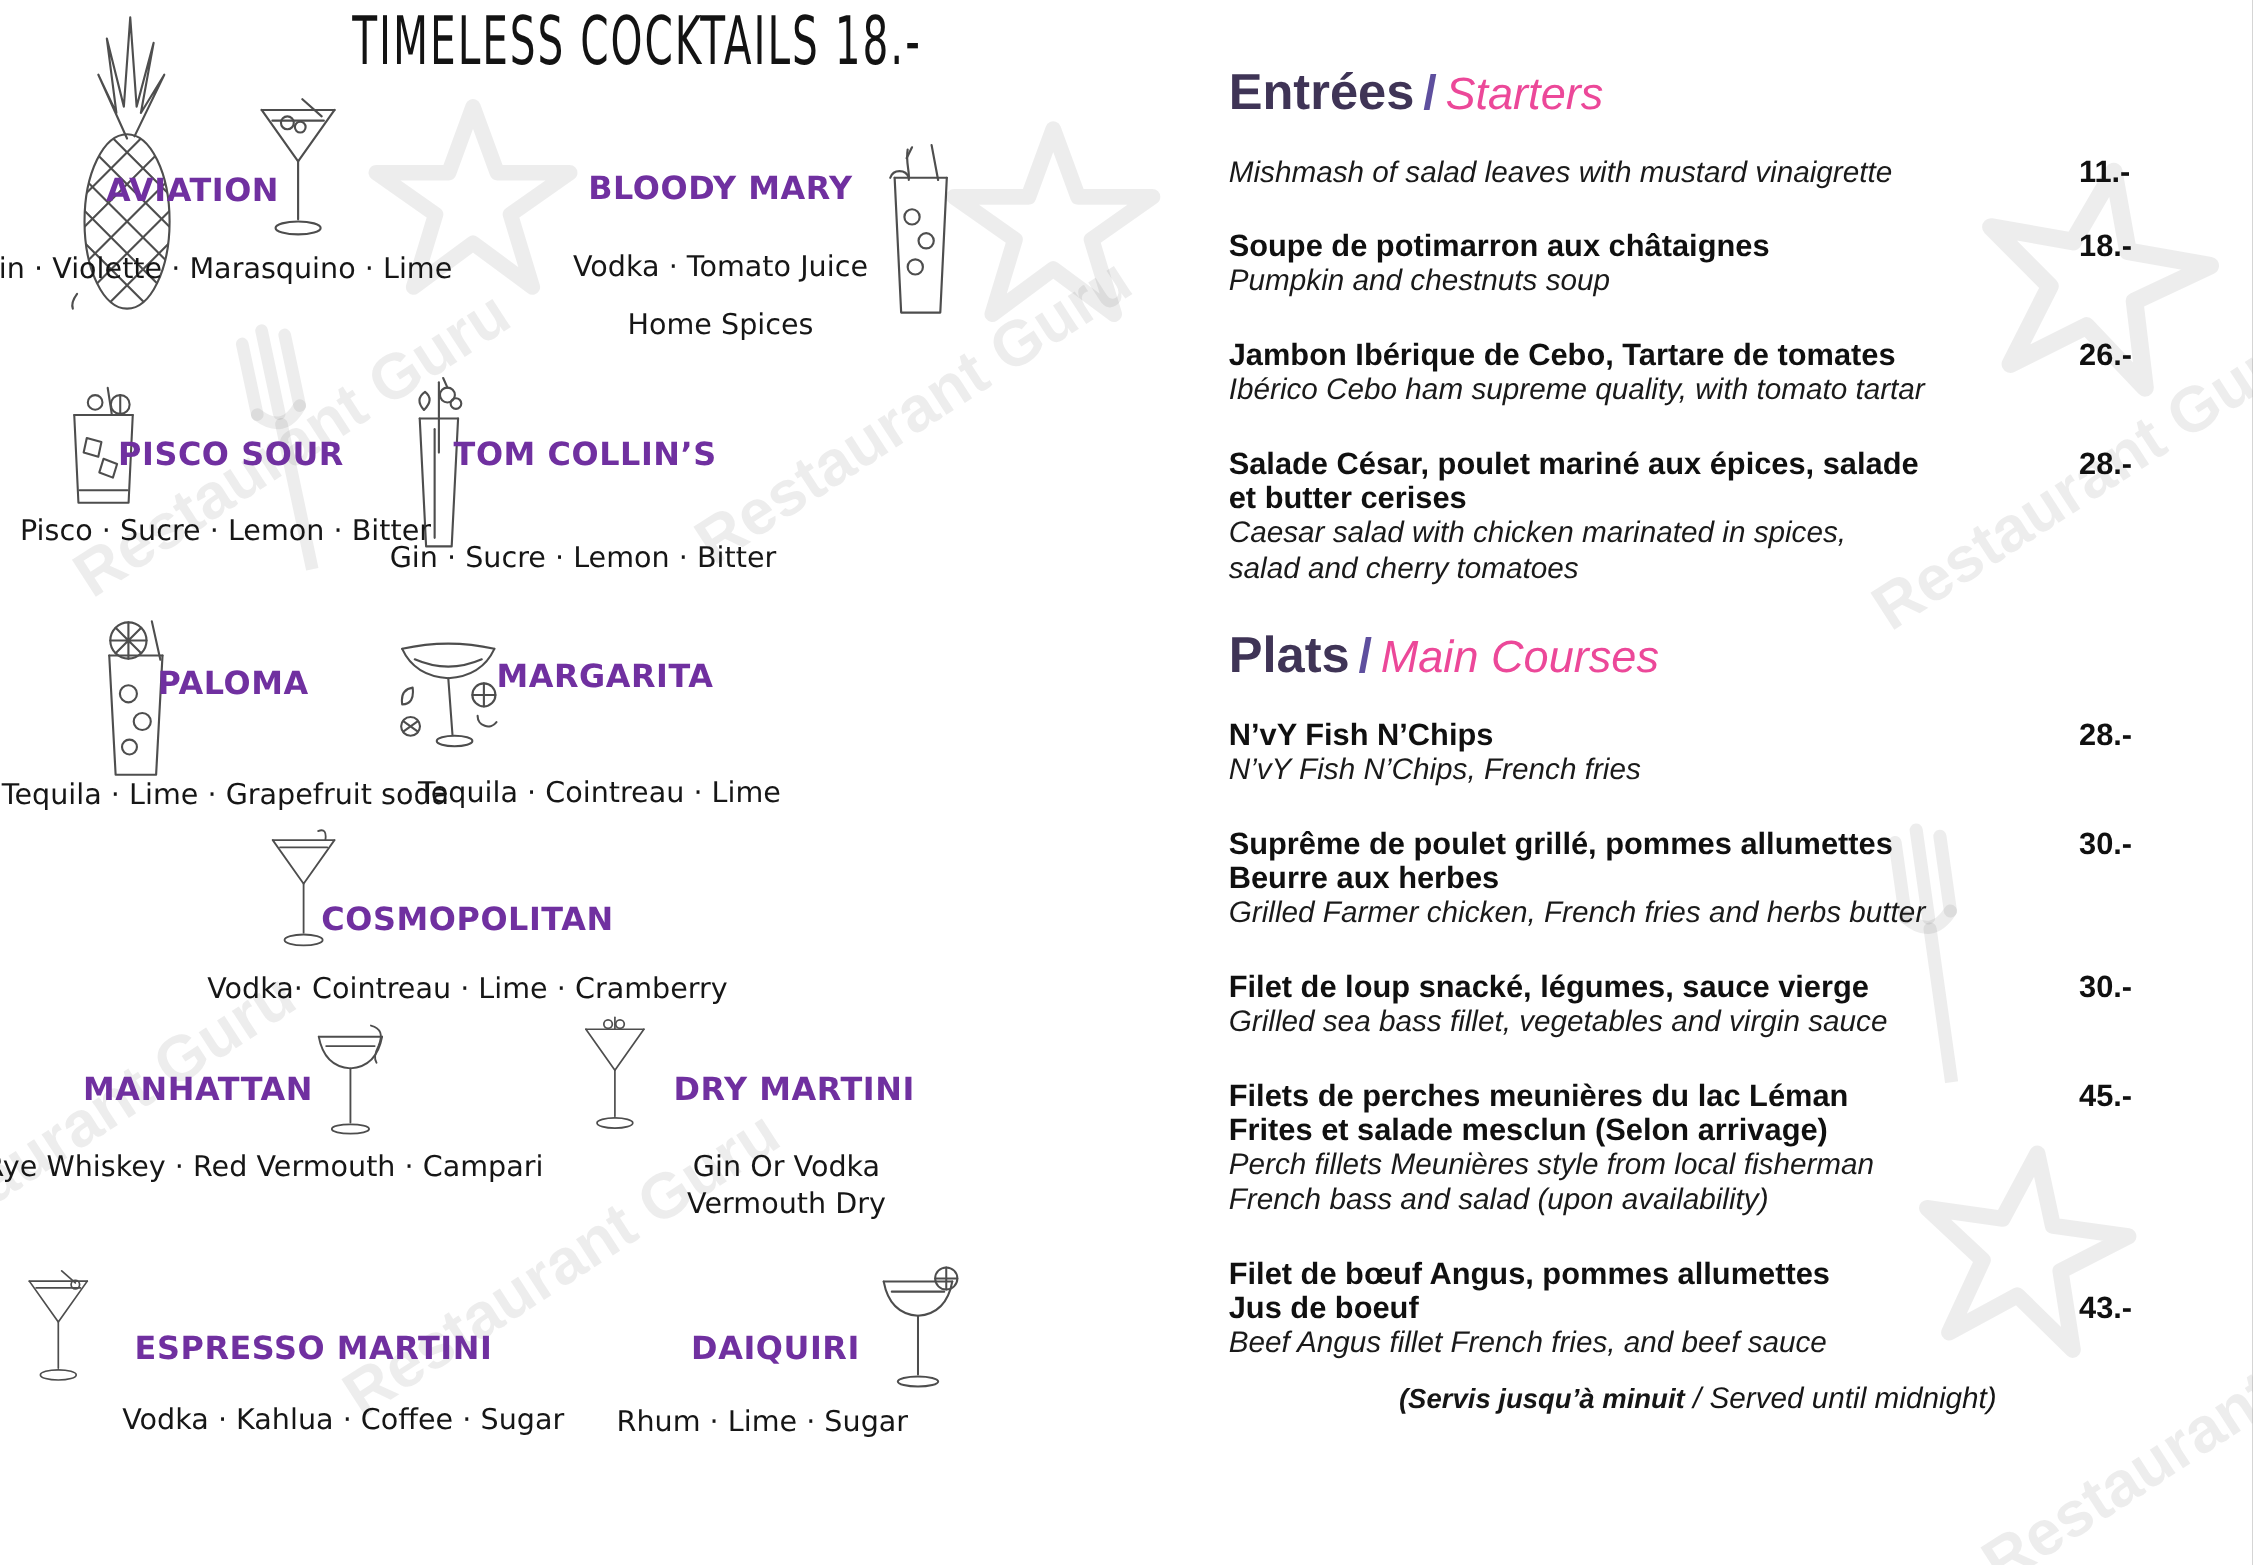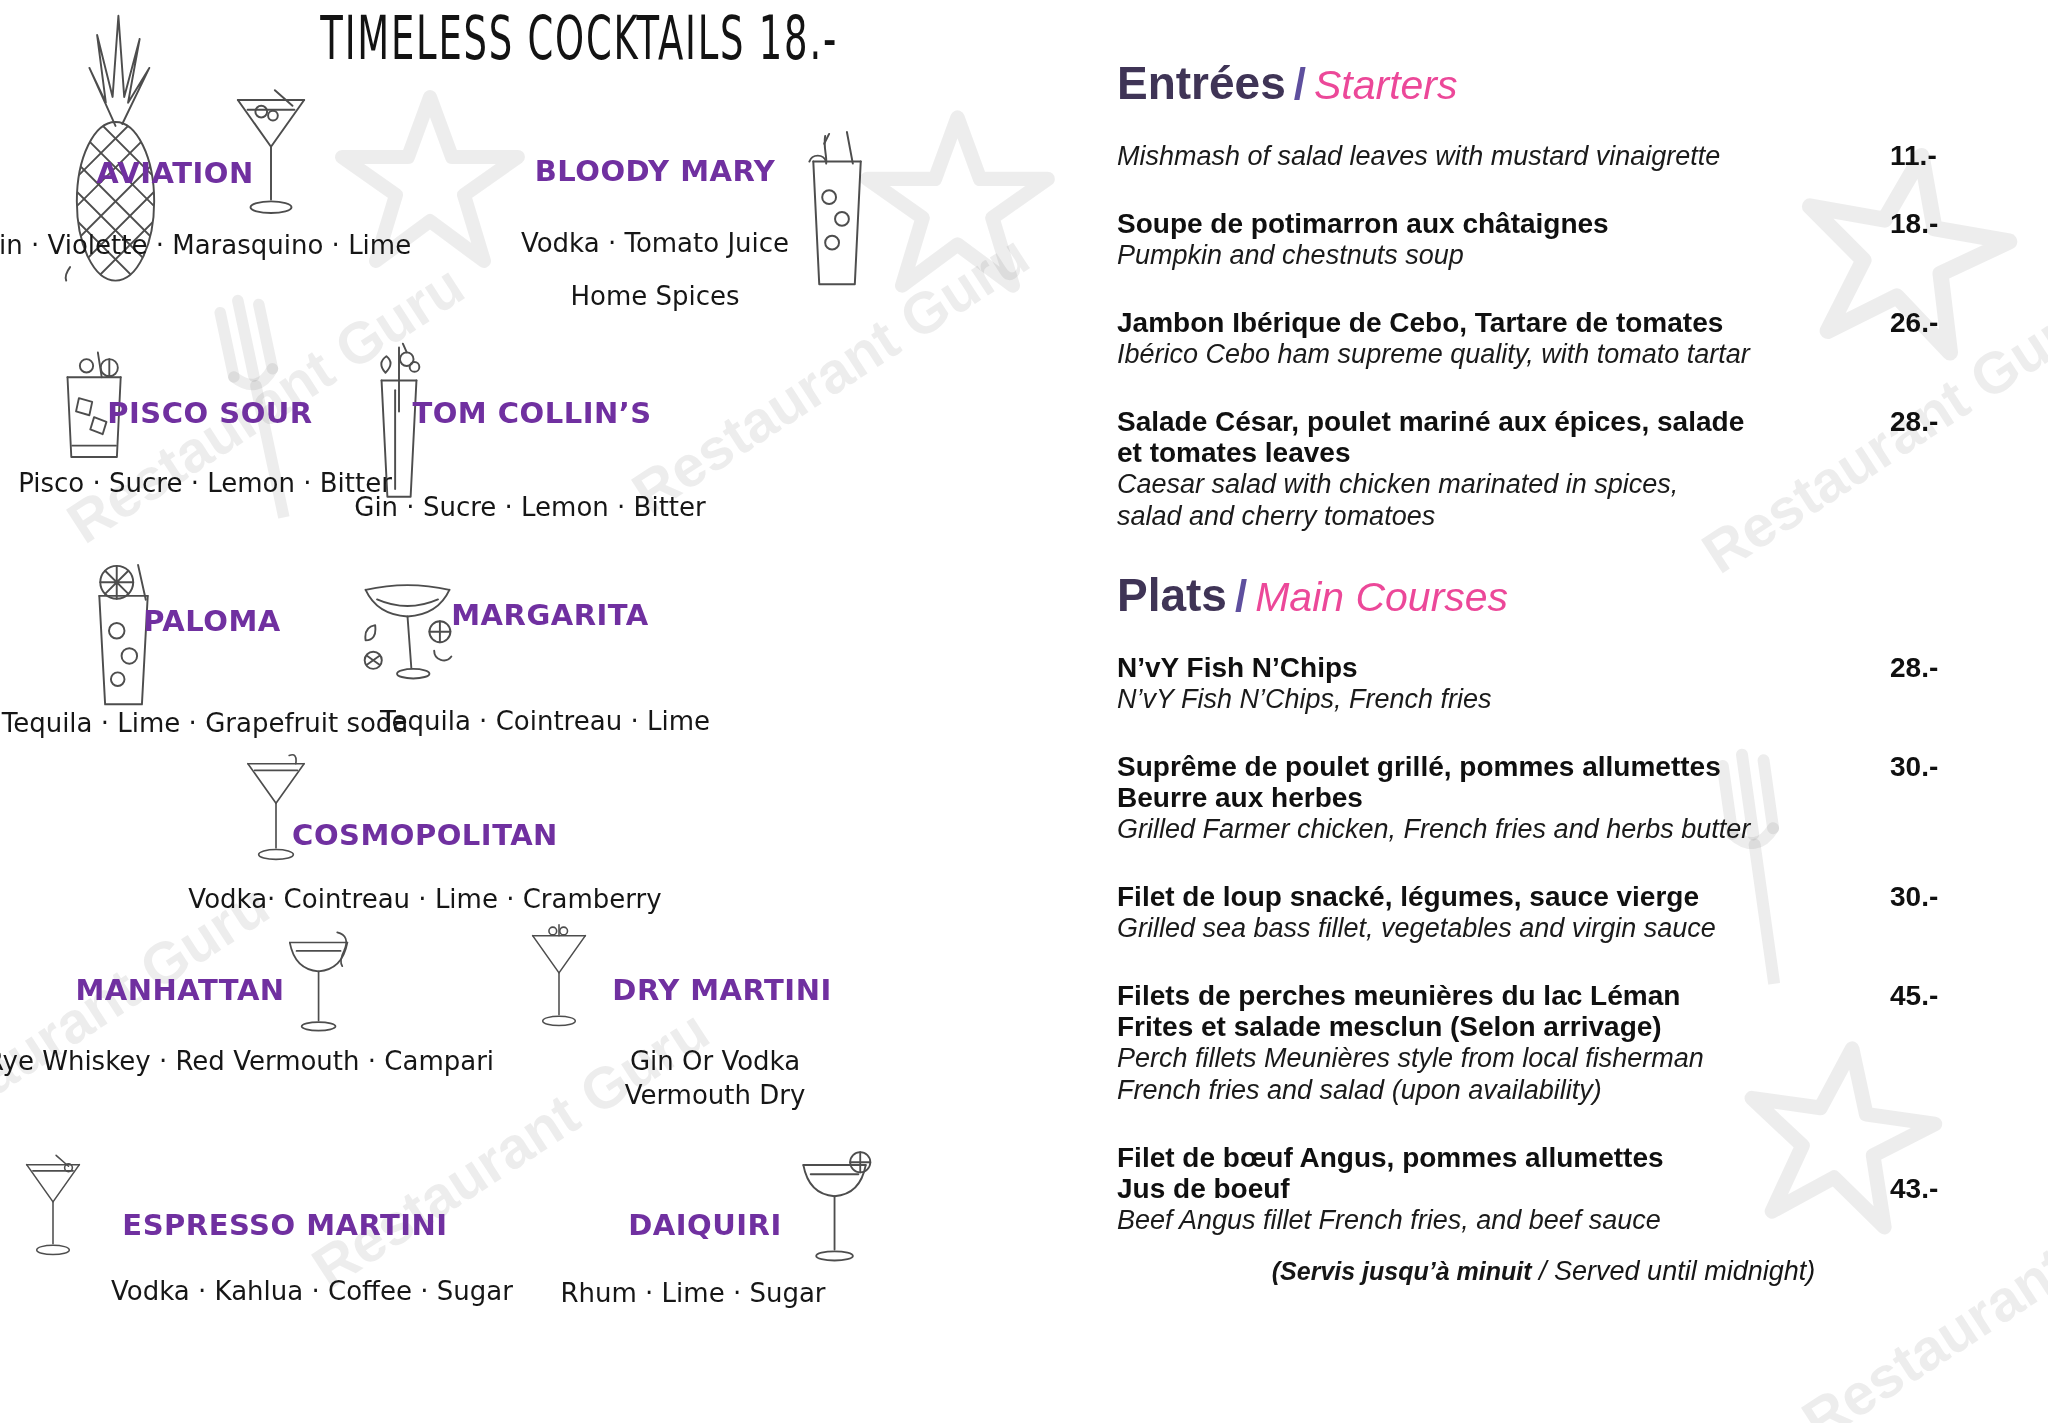--- a/index.html
+++ b/index.html
@@ -344,21 +344,21 @@
       <div class="ftext">
         <div class="fname">Jambon Ibérique de Cebo, Tartare de tomates</div>
         <div class="fdesc">Ibérico Cebo ham supreme quality, with tomato tartar</div>
       </div>
       <div class="fprice">26.-</div>
     </div>
 
     <div class="fitem">
       <div class="ftext">
         <div class="fname">Salade César, poulet mariné aux épices, salade</div>
-        <div class="fname">et tomates leaves</div>
+        <div class="fname">et butter cerises</div>
         <div class="fdesc">Caesar salad with chicken marinated in spices,</div>
         <div class="fdesc">salad and cherry tomatoes</div>
       </div>
       <div class="fprice">28.-</div>
     </div>
 
     <div class="sec-head">
       <span class="fr">Plats</span><span class="sep">/</span><span class="en">Main Courses</span>
     </div>
 
@@ -385,21 +385,21 @@
         <div class="fdesc">Grilled sea bass fillet, vegetables and virgin sauce</div>
       </div>
       <div class="fprice">30.-</div>
     </div>
 
     <div class="fitem">
       <div class="ftext">
         <div class="fname">Filets de perches meunières du lac Léman</div>
         <div class="fname">Frites et salade mesclun (Selon arrivage)</div>
         <div class="fdesc">Perch fillets Meunières style from local fisherman</div>
-        <div class="fdesc">French fries and salad (upon availability)</div>
+        <div class="fdesc">French bass and salad (upon availability)</div>
       </div>
       <div class="fprice">45.-</div>
     </div>
 
     <div class="fitem" style="margin-bottom:24px">
       <div class="ftext">
         <div class="fname">Filet de bœuf Angus, pommes allumettes</div>
         <div class="fname">Jus de boeuf</div>
         <div class="fdesc">Beef Angus fillet French fries, and beef sauce</div>
       </div>

